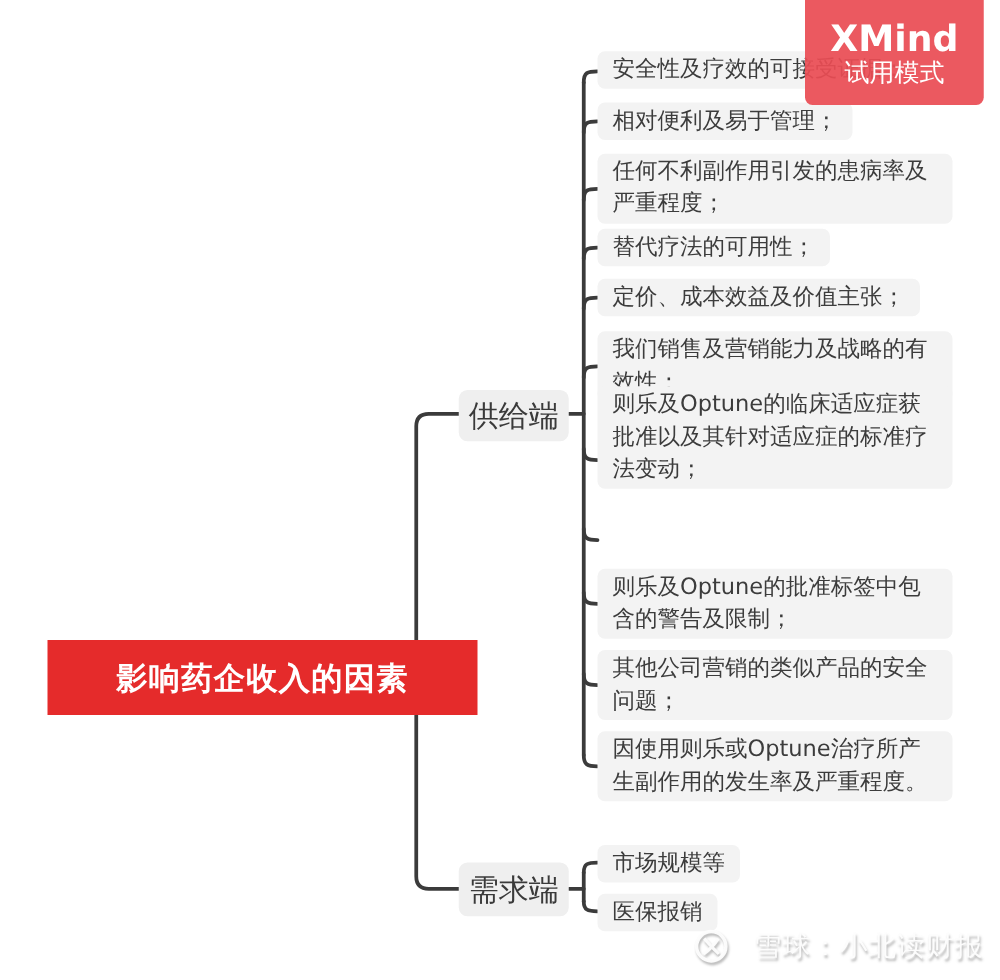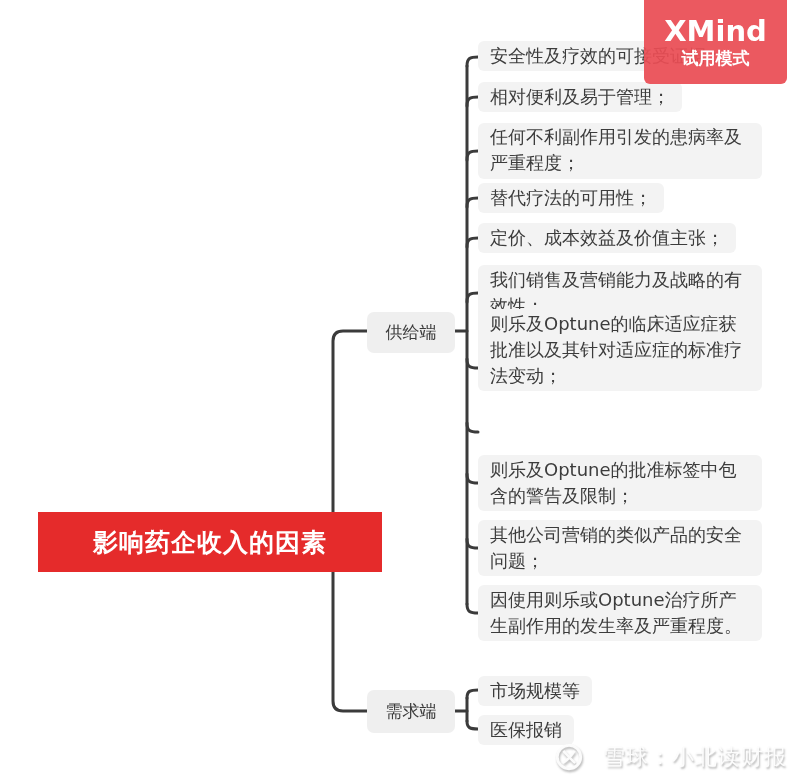--- a/index.html
+++ b/index.html
@@ -41,21 +41,21 @@
   }
 
   .hub-node {
     position: absolute;
     left: 367px;
     width: 88px;
     background: #efefef;
     border-radius: 7px;
     display: flex; align-items: center; justify-content: center;
     color: #3a3a3a;
-    font-size: 17px;
+    font-size: 24px;
   }
   .hub-supply { top: 312px; height: 41px; }
   .hub-demand { top: 690px; height: 43px; }
 
   .topic {
     position: absolute;
     left: 478px;
     background: #f3f3f3;
     border-radius: 6px;
     padding: 2px 12px;
@@ -75,21 +75,21 @@
     left: 644px; top: 0;
     width: 143px; height: 84px;
     background: rgba(234, 76, 84, 0.93);
     border-radius: 0 0 6px 6px;
     display: flex; flex-direction: column;
     align-items: center; justify-content: center;
     color: #ffffff;
     z-index: 5;
   }
   .badge-title { font-size: 29px; font-weight: bold; line-height: 32px; }
-  .badge-subtitle { font-size: 17px; font-weight: bold; line-height: 22px; }
+  .badge-subtitle { font-size: 20px; font-weight: normal; line-height: 22px; }
 
   .watermark {
     position: absolute;
     left: 554px; top: 742px;
     display: flex; align-items: center;
     gap: 19px;
     z-index: 6;
   }
   .watermark-text {
     font-size: 22px;

